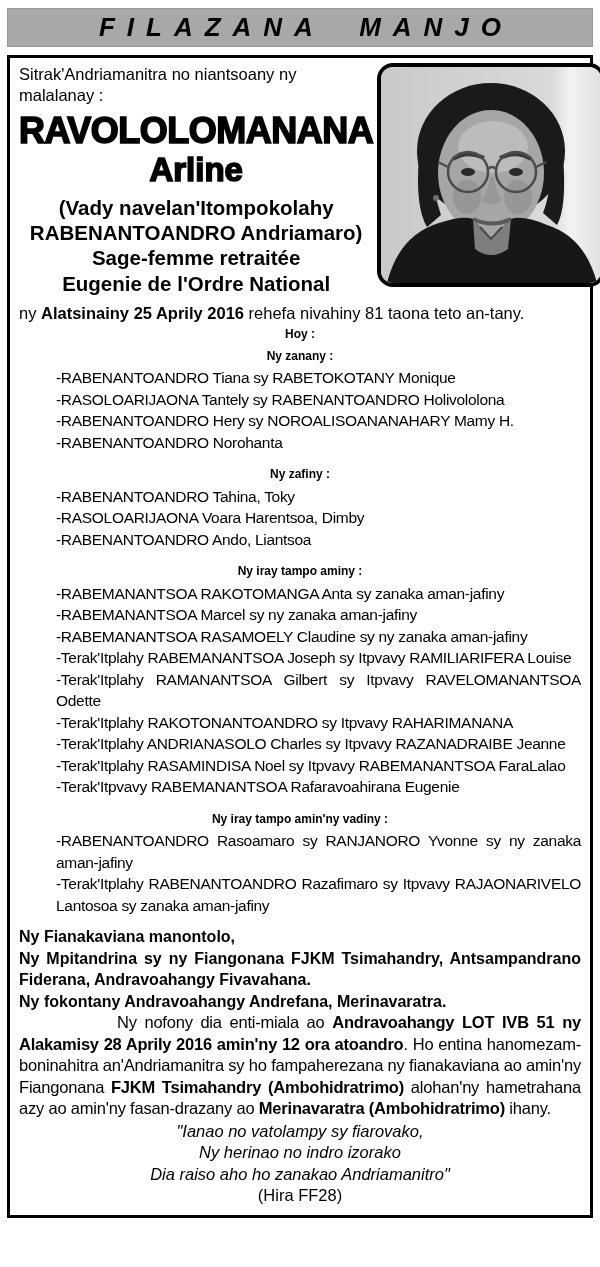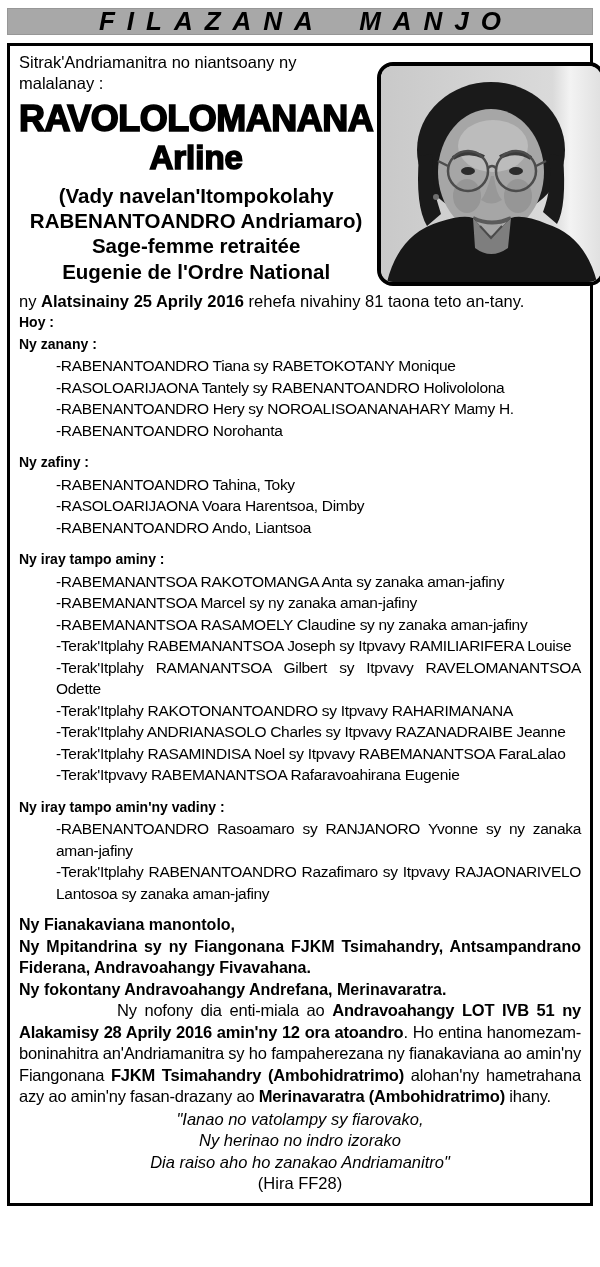--- a/index.html
+++ b/index.html
@@ -7,38 +7,38 @@
   body {
     width:600px; height:1267px; overflow:hidden;
     font-family:"Liberation Sans", sans-serif;
     color:#000;
   }
   .page { padding:8px 7px 0 7px; }
 
   
   .masthead {
     background:#a8a8a8;
-    height:27px;
+    height:39px;
     display:flex; align-items:center; justify-content:center;
     margin-bottom:8px;
     border:1px solid #979797;
   }
   .masthead-title {
     font-size:26px; font-weight:bold; font-style:italic;
     letter-spacing:12px; word-spacing:16px; white-space:nowrap;
     transform:translateX(6px);
   }
 
   
   .notice-box {
     border:3px solid #000;
     padding:5px 9px 8px 9px;
   }
 
-  .top-row { display:flex; align-items:flex-end; }
+  .top-row { display:flex; align-items:flex-start; }
   .left-col { flex:1 1 auto; text-align:center; padding-top:1px; }
   .intro { text-align:left; font-size:16.5px; line-height:21px; margin-bottom:4px; }
   .name-surname {
     font-size:36px; font-weight:900; line-height:1.18;
     letter-spacing:-0.5px; -webkit-text-stroke:1.6px #000;
   }
   .name-first {
     font-size:33px; font-weight:900; line-height:1.1;
     -webkit-text-stroke:1.6px #000; margin-bottom:6px;
   }
@@ -50,21 +50,21 @@
     width:228px; height:224px;
     border:4px solid #000; border-radius:16px;
     overflow:hidden; background:#e4e4e4; margin-left:4px;
   }
   .photo-frame svg { display:block; width:100%; height:100%; }
 
   
   .bodytext { font-size:16px; line-height:21.5px; }
   .b { font-weight:bold; }
   .death-line { margin-top:5px; font-size:16.5px; }
-  .sec-label { font-size:14px; }
+  .sec-label { font-size:12px;text-align:center; }
   .sec-item  { padding-left:37px; text-align:justify; font-size:15.5px; letter-spacing:-0.3px; }
   .section   { margin-bottom:11px; }
   .section:last-of-type { margin-bottom:10px; }
   .family-line { text-align:justify; font-size:16px; }
   .funeral {
     text-align:justify; text-indent:98px;
     font-size:16.5px; letter-spacing:-0.2px;
   }
   .hymn { margin-top:1px; }
   .hymn-line { text-align:center; font-style:italic; font-size:16.5px; }

